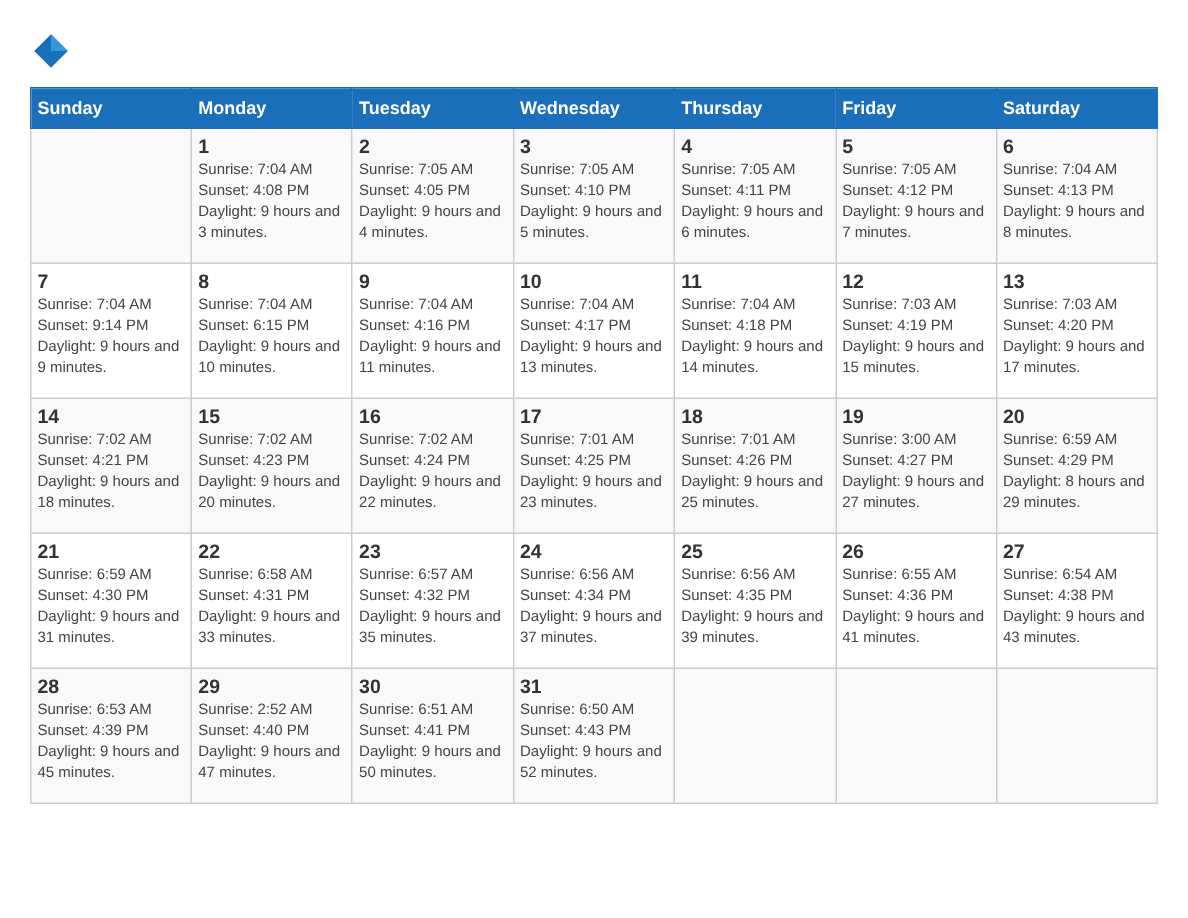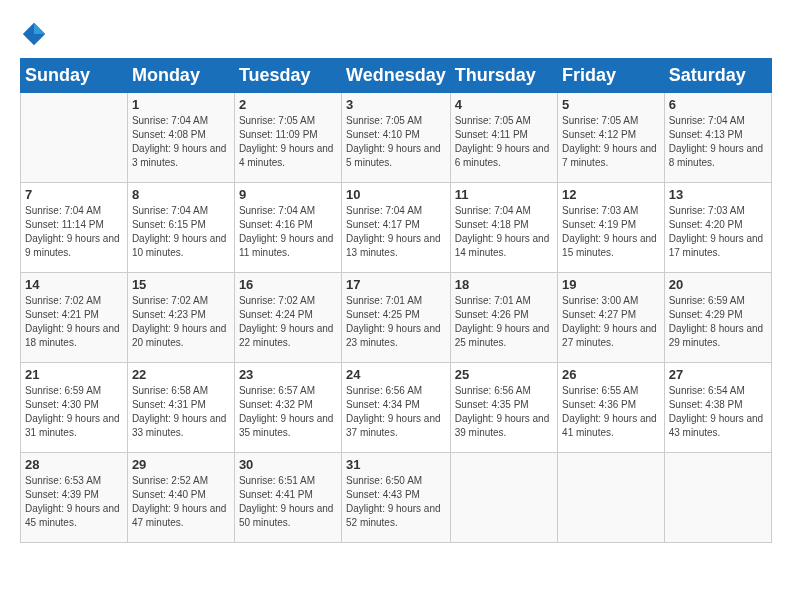--- a/index.html
+++ b/index.html
@@ -50,21 +50,21 @@
     table {
       width: 100%;
       border-collapse: collapse;
       font-size: 11px;
     }
     thead tr th {
       background-color: #1a6fba;
       color: #fff;
       padding: 6px 4px;
       text-align: left;
-      font-size: 18px;
+      font-size: 12px;
       font-weight: bold;
       border: 1px solid #1a6fba;
     }
     tbody tr td {
       border: 1px solid #ccc;
       vertical-align: top;
       padding: 4px;
       width: 108px;
       min-height: 80px;
       height: 90px;
@@ -133,21 +133,21 @@
           <div class="day-info">
             <span>Sunrise: 7:04 AM</span><br>
             <span>Sunset: 4:08 PM</span><br>
             <span>Daylight: 9 hours and 3 minutes.</span>
           </div>
         </td>
         <td>
           <span class="day-number">2</span>
           <div class="day-info">
             <span>Sunrise: 7:05 AM</span><br>
-            <span>Sunset: 11:09 PM</span><br>
+            <span>Sunset: 4:05 PM</span><br>
             <span>Daylight: 9 hours and 4 minutes.</span>
           </div>
         </td>
         <td>
           <span class="day-number">3</span>
           <div class="day-info">
             <span>Sunrise: 7:05 AM</span><br>
             <span>Sunset: 4:10 PM</span><br>
             <span>Daylight: 9 hours and 5 minutes.</span>
           </div>
@@ -175,21 +175,21 @@
             <span>Sunset: 4:13 PM</span><br>
             <span>Daylight: 9 hours and 8 minutes.</span>
           </div>
         </td>
       </tr>
       <tr>
         <td>
           <span class="day-number">7</span>
           <div class="day-info">
             <span>Sunrise: 7:04 AM</span><br>
-            <span>Sunset: 11:14 PM</span><br>
+            <span>Sunset: 9:14 PM</span><br>
             <span>Daylight: 9 hours and 9 minutes.</span>
           </div>
         </td>
         <td>
           <span class="day-number">8</span>
           <div class="day-info">
             <span>Sunrise: 7:04 AM</span><br>
             <span>Sunset: 6:15 PM</span><br>
             <span>Daylight: 9 hours and 10 minutes.</span>
           </div>

